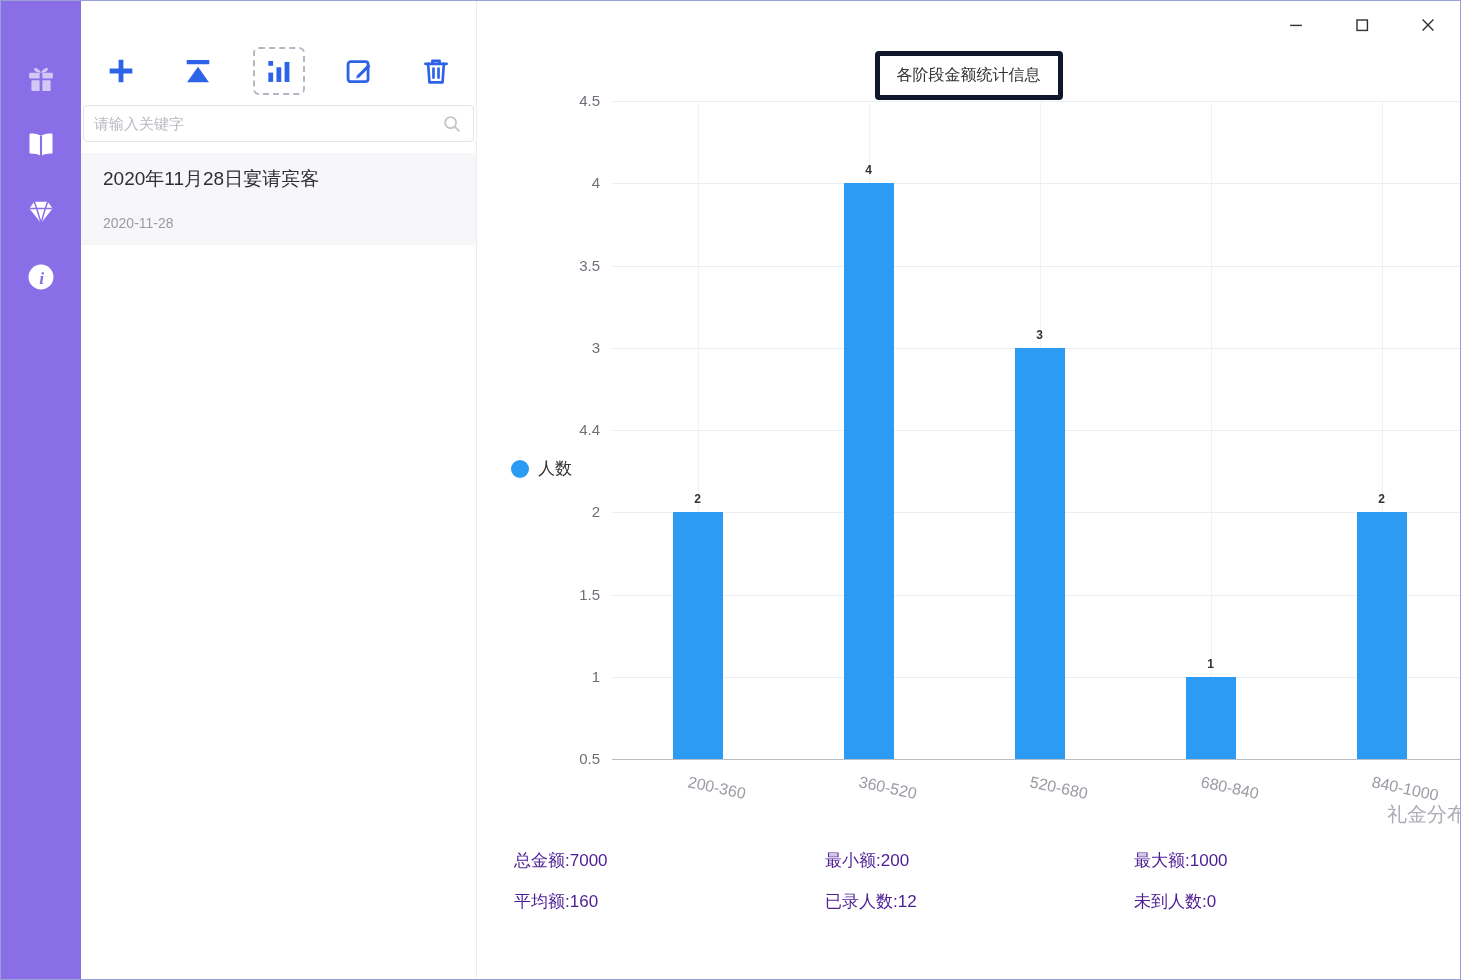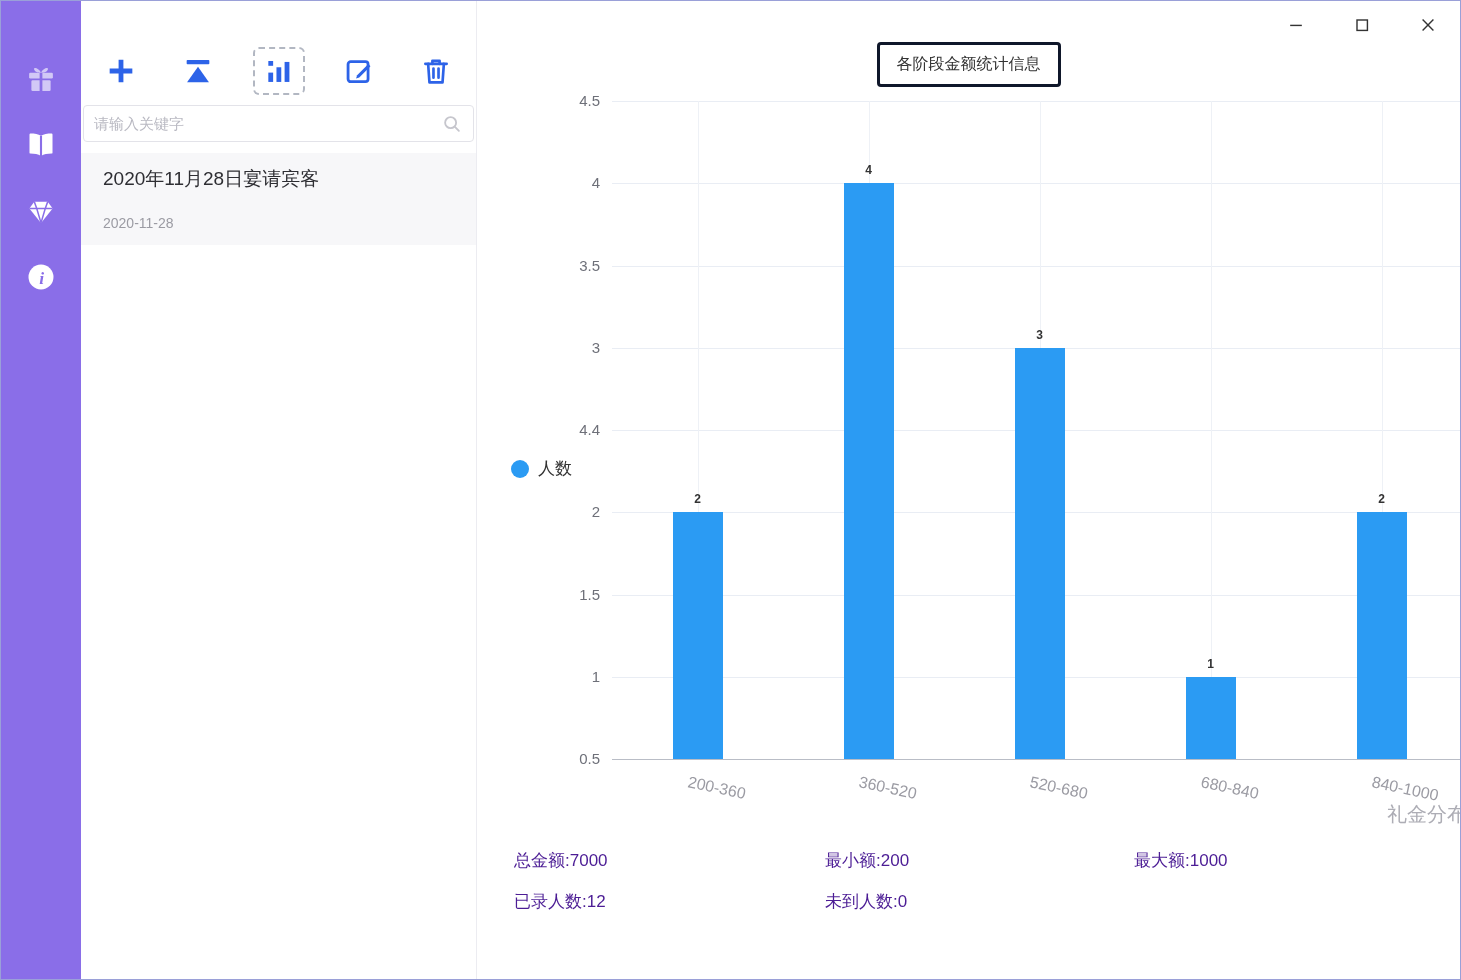--- a/index.html
+++ b/index.html
@@ -39,22 +39,22 @@
   .list-item-title { font-size:19px; color:#2e2e33; }
   .list-item-date { font-size:14px; color:#9b9ba3; margin-top:23px; }
 
   
   .main { position:relative; flex:1; background:#fff; }
   .win-controls { position:absolute; top:8px; right:14px; display:flex; gap:30px; z-index:10; }
   .win-btn { width:36px; height:32px; display:flex; align-items:center;
              justify-content:center; background:none; border:none; cursor:pointer; }
   .win-btn svg { width:20px; height:20px; }
 
-  .chart-title { position:absolute; top:41px; left:50%; transform:translateX(-50%);
-                 border:3px solid #0f172a; border-radius:4px; background:#fff;
+  .chart-title { position:absolute; top:50px; left:50%; transform:translateX(-50%);
+                 border:5px solid #0f172a; border-radius:4px; background:#fff;
                  padding:9px 17px; font-size:16px; color:#333; white-space:nowrap; }
 
   .chart { position:absolute; inset:0; }
   .gridline-h { position:absolute; height:1px; background:#e9edf4; }
   .gridline-h.axis-line { background:#b9bdc6; }
   .gridline-v { position:absolute; width:1px; background:#eef1f6; }
   .ytick { position:absolute; text-align:right; font-size:15px; color:#6e7079; }
   .bar { position:absolute; z-index:2; cursor:pointer; }
   .bar-value { position:absolute; z-index:3; text-align:center; font-size:12px;
                font-weight:bold; color:#333; }
@@ -224,17 +224,18 @@
       <span class="legend-dot" style="background: rgb(43, 155, 243);"></span>
       <span>人数</span>
     </div>
 
     <div class="axis-title" style="left: 135px; width: 855px; top: 800px;">礼金分布</div>
 
     <div class="stats">
         <div class="stat-item">总金额:7000</div>
         <div class="stat-item">最小额:200</div>
         <div class="stat-item">最大额:1000</div>
+        <div class="stat-item">平均额:160</div>
         <div class="stat-item">已录人数:12</div>
         <div class="stat-item">未到人数:0</div>
       </div>
   </section>
 </div>
 
 </body></html>

